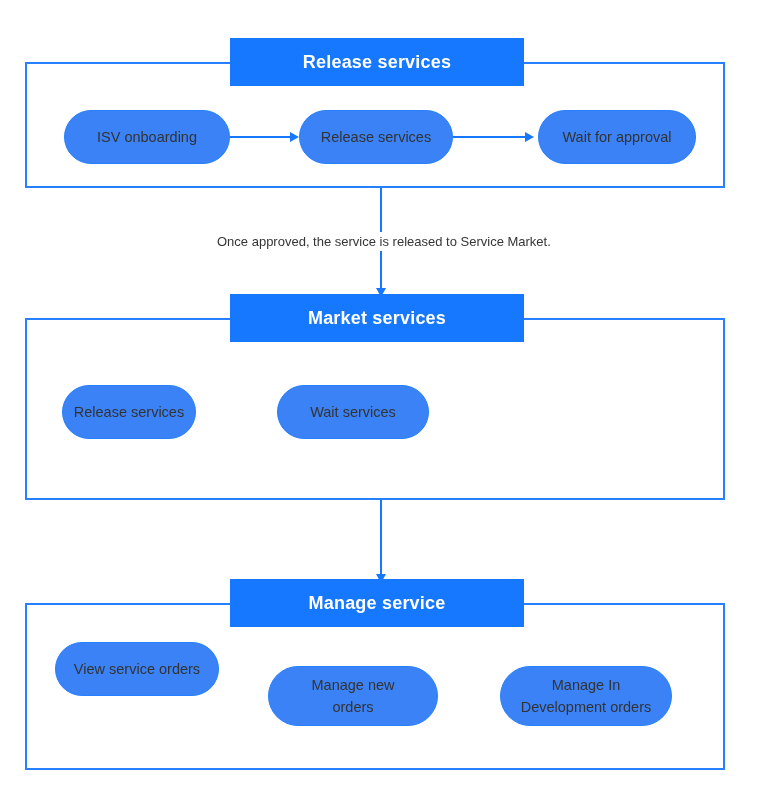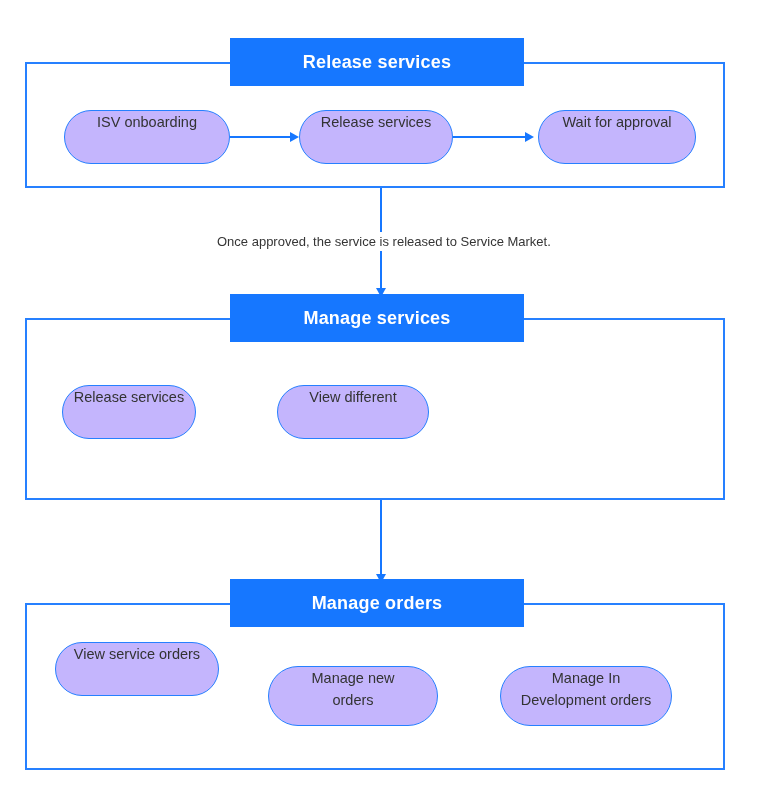--- a/index.html
+++ b/index.html
@@ -45,24 +45,24 @@
     font-weight: bold;
     letter-spacing: 0.2px;
     z-index: 5;
   }
 
   
   .node {
     position: absolute;
     box-sizing: border-box;
     border: 1.6px solid #2680ff;
-    background: #c4b5fd;
+    background: #3b82f6;
     border-radius: 999px;
     display: flex;
-    align-items: flex-start;
+    align-items: center;
     justify-content: center;
     text-align: center;
     color: #333333;
     font-size: 14.5px;
     line-height: 1.55;
     padding: 0 10px;
     z-index: 4;
   }
   .node .node-label {
     display: block;
@@ -144,39 +144,39 @@
 
   <div class="conn-line-v" style="left:380px; top:188px; height:104px;"></div>
   <div class="arrow-down" style="left:376px; top:288px;"></div>
   <div class="conn-caption" style="left:211px; top:232px;">
     <span>Once approved, the service is released to Service Market.</span>
   </div>
 
   <div class="section" style="left:25px; top:318px; width:700px; height:182px;"></div>
 
   <div class="section-header" style="left:230px; top:294px; width:294px; height:48px;">
-    <span>Manage services</span>
+    <span>Market services</span>
   </div>
 
   <div class="node" style="left:62px; top:385px; width:134px; height:54px;">
     <span class="node-label">Release services</span>
   </div>
 
   <div class="node" style="left:277px; top:385px; width:152px; height:54px;">
-    <span class="node-label">View different</span>
+    <span class="node-label">Wait services</span>
   </div>
 
 
   <div class="conn-line-v" style="left:380px; top:500px; height:80px;"></div>
   <div class="arrow-down" style="left:376px; top:574px;"></div>
 
   <div class="section" style="left:25px; top:603px; width:700px; height:167px;"></div>
 
   <div class="section-header" style="left:230px; top:579px; width:294px; height:48px;">
-    <span>Manage orders</span>
+    <span>Manage service</span>
   </div>
 
   <div class="node" style="left:55px; top:642px; width:164px; height:54px;">
     <span class="node-label">View service orders</span>
   </div>
 
   <div class="node" style="left:500px; top:666px; width:172px; height:60px;">
     <span class="node-label">Manage In
 Development orders</span>
   </div>

